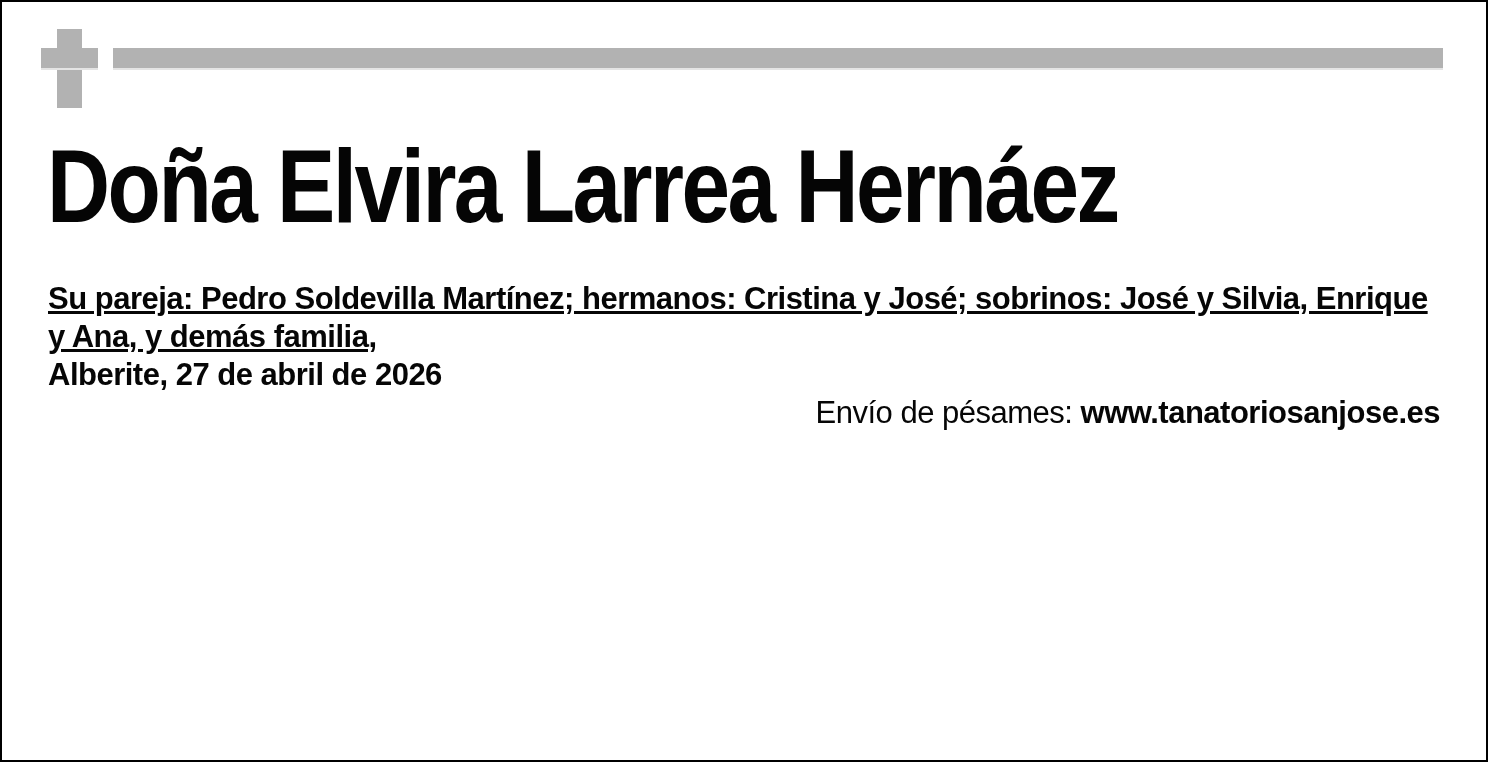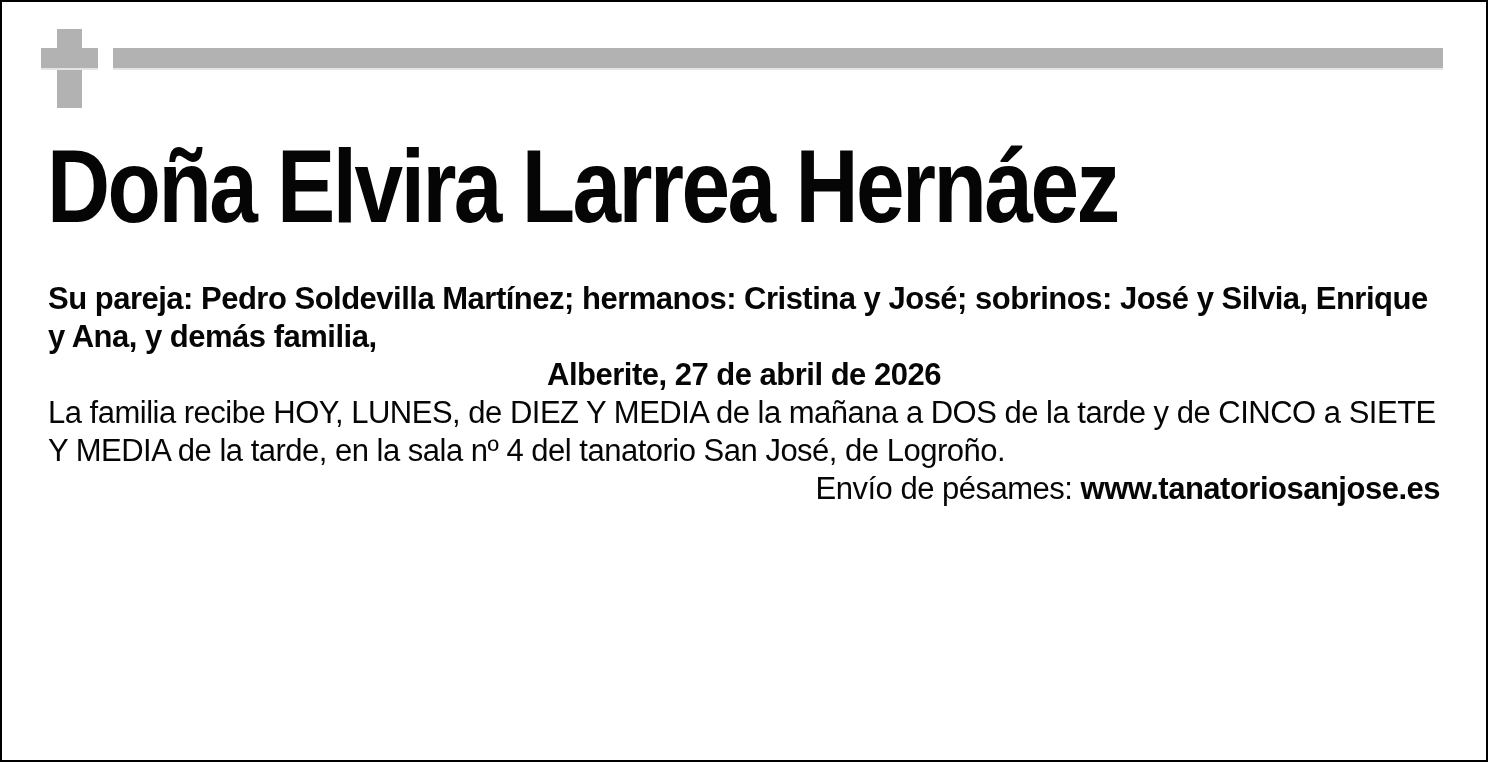--- a/index.html
+++ b/index.html
@@ -58,23 +58,23 @@
     left: 46px;
     right: 46px;
     top: 278px;
     font-size: 31px;
     line-height: 38px;
     letter-spacing: -0.5px;
   }
   .content p { margin: 0; }
   .b { font-weight: 700; }
   .p-dep          { margin-top: 10px; }
-  .p-family       { margin-top: 12px; }
+  .p-family       { margin-top: 12px; text-decoration: underline; }
   .p-participan   { margin-top: 10px; }
-  .p-placedate    { margin-top: 2px; text-align: center; }
+  .p-placedate    { margin-top: 2px; text-align: left; }
   .p-funeral      { margin-top: 6px; }
   .p-conduccion   { margin-top: 8px; }
   .p-reception    { margin-top: 8px; }
   .p-condolences  { margin-top: 6px; text-align: right; }
 </style>
 </head>
 <body>
 
 <div class="sheet">
 
@@ -90,20 +90,19 @@
 
 
 
     <p class="b p-family">Su pareja: Pedro Soldevilla Martínez; hermanos: Cristina y José; sobrinos: José y Silvia, Enrique y Ana, y demás familia,</p>
 
 
     <p class="b p-placedate">Alberite, 27 de abril de 2026</p>
 
 
 
-    <p class="p-reception">La familia recibe HOY, LUNES, de DIEZ Y MEDIA de la mañana a DOS de la tarde y de CINCO a SIETE Y MEDIA de la tarde, en la sala nº 4 del tanatorio San José, de Logroño.</p>
 
     <p class="p-condolences">
       <span>Envío de pésames: </span><span class="b">www.tanatoriosanjose.es</span>
     </p>
 
   </div>
 </div>
 
 </body></html>

